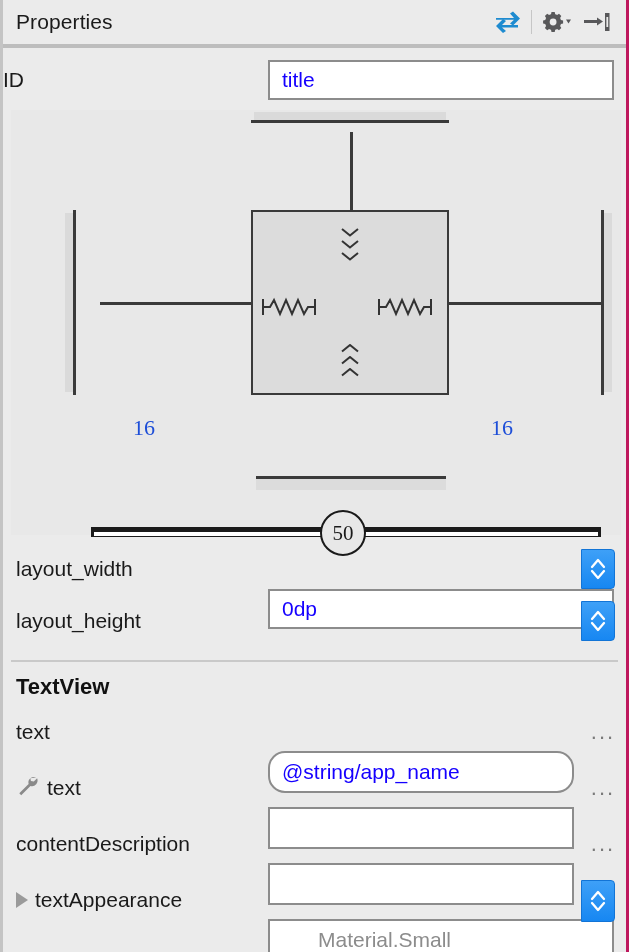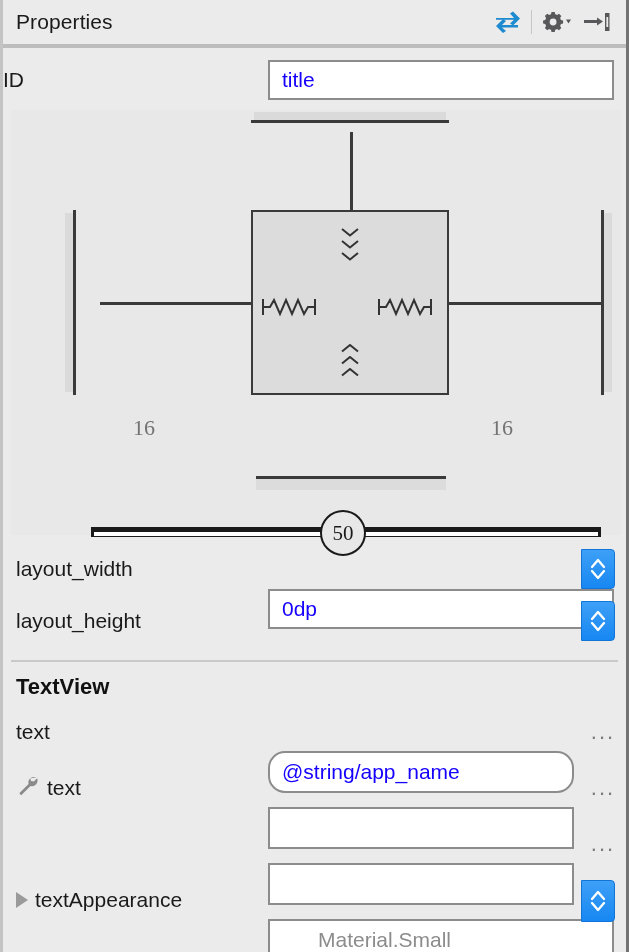--- a/index.html
+++ b/index.html
@@ -7,21 +7,21 @@
     width: 629px; height: 952px;
     font-family: "Liberation Sans", sans-serif;
     background: #ebebeb;
     overflow: hidden;
   }
   #root {
     position: relative;
     width: 629px; height: 952px;
     background: #ebebeb;
     border-left: 3px solid #c4c4c4;
-    border-right: 3px solid #737373;
+    border-right: 3px solid #be185d;
   }
 
   
   .panel-header {
     position: absolute; left: 0; top: 0; right: 0; height: 48px;
     background: #ebebeb;
     border-bottom: 4px solid #bdbdbd;
     display: flex; align-items: center;
   }
   .panel-title {
@@ -118,21 +118,21 @@
     position: absolute; left: 590px; top: 100px; width: 3px; height: 185px;
     background: #3a3a3a;
   }
   .anchor-right-shadow {
     position: absolute; left: 592px; top: 103px; width: 9px; height: 179px;
     background: #dadada;
   }
 
   .margin-lbl {
     position: absolute;
-    font-size: 22px; color: #737373;
+    font-size: 22px; color: #1d4ed8;
     font-family: "Liberation Serif", serif;
   }
   .m-top   { left: 348px; top: 153px; }
   .m-left  { left: 122px; top: 305px; }
   .m-right { left: 480px; top: 305px; }
 
   
   .vbias-track {
     position: absolute; left: 245px; top: 366px; width: 190px; height: 3px;
     background: #3a3a3a;
@@ -373,20 +373,23 @@
           <path d="M20.2 3.4 a5.6 5.6 0 0 0 -7.6 6.6 L3.3 19.3 l1.9 1.9 9.3-9.3 a5.6 5.6 0 0 0 6.6-7.6 l-3.3 3.3 -2.9-.5 -.5-2.9 z" fill="#8a8a8a"></path>
         </svg>
       </span>
       <span class="prop-label">text</span>
     </div>
     <div class="field-box val-blue" style="left:265px; top:5px; width:306px; height:42px;"></div>
     <div class="ellipsis-btn" style="left:580px; top:6px;">...</div>
   </div>
 
   <div class="prop-row" style="top:818px;">
+    <div class="prop-label-wrap">
+      <span class="prop-label">contentDescription</span>
+    </div>
     <div class="field-box val-blue" style="left:265px; top:5px; width:306px; height:42px;"></div>
     <div class="ellipsis-btn" style="left:580px; top:6px;">...</div>
   </div>
 
   <div class="prop-row" style="top:874px;">
     <div class="prop-label-wrap">
       <span class="disclosure"></span>
       <span class="prop-label">textAppearance</span>
     </div>
     <div class="field-box val-gray" style="left:265px; top:5px; width:346px; height:42px;">Material.Small</div>

